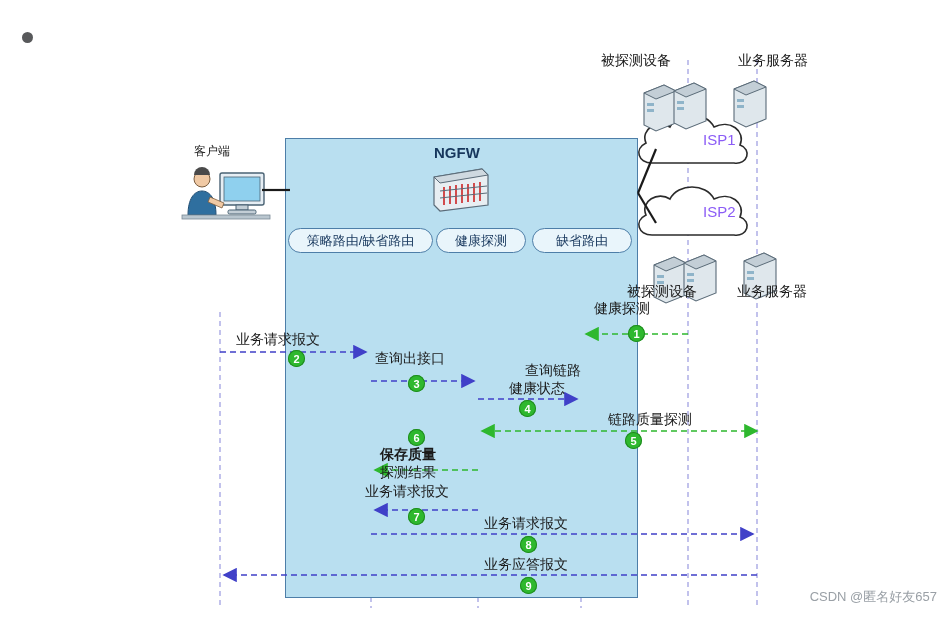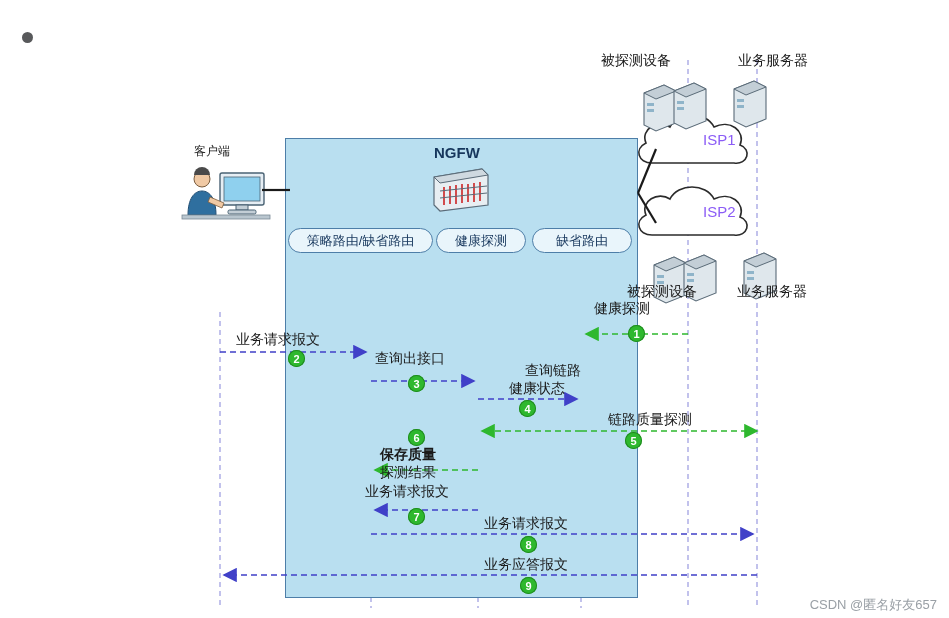--- a/index.html
+++ b/index.html
@@ -122,21 +122,21 @@
     font-size: 11px;
     font-weight: bold;
     display: flex;
     align-items: center;
     justify-content: center;
     box-shadow: 0 0 0 1px #1f8a1f inset;
   }
 
   
   #watermark {
-    right: 12px; bottom: 4px;
+    right: 12px; bottom: 12px;
     font-size: 13px;
     color: #9aa0a6;
     white-space: nowrap;
   }
 
   svg { display: block; }
 </style>
 </head>
 <body>
 

